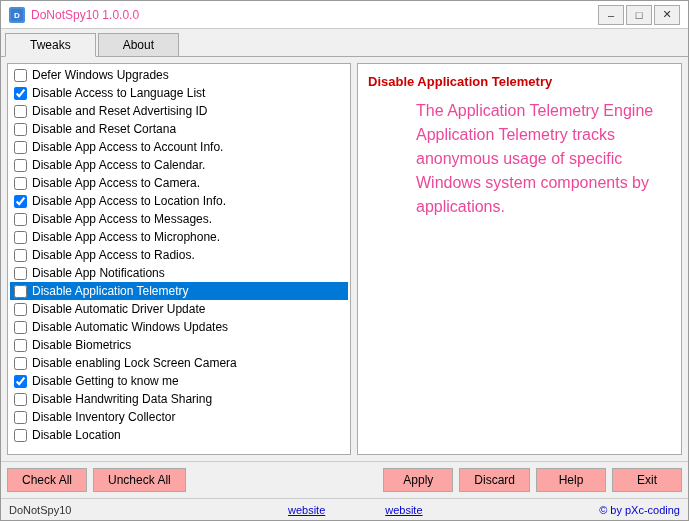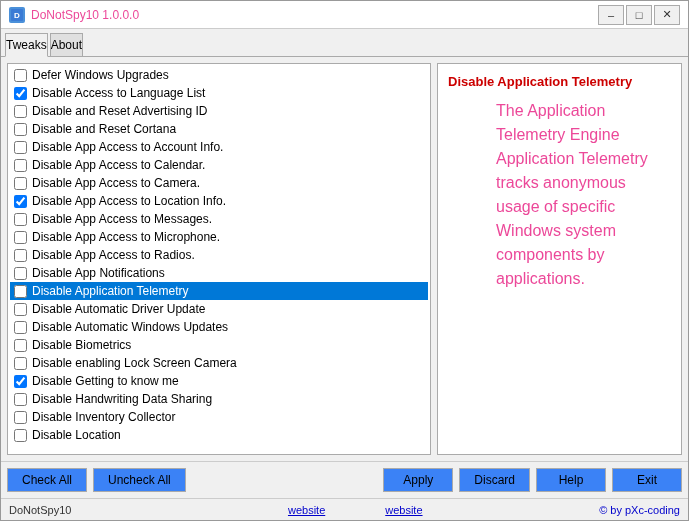--- a/index.html
+++ b/index.html
@@ -62,21 +62,21 @@
       font-size: 11px;
       color: #333;
     }
     .tab-bar {
       background: #f0f0f0;
       border-bottom: 1px solid #aaa;
       display: flex;
       padding: 4px 4px 0 4px;
     }
     .tab {
-      padding: 4px 0;
+      padding: 4px 24px;
       border: 1px solid #aaa;
       background: #e0e0e0;
       cursor: pointer;
       font-size: 12px;
       margin-right: 2px;
       border-bottom: none;
     }
     .tab.active {
       background: #f0f0f0;
       border-bottom: 1px solid #f0f0f0;
@@ -84,21 +84,21 @@
       z-index: 1;
     }
     .main-content {
       display: flex;
       flex: 1;
       overflow: hidden;
       padding: 6px;
       gap: 6px;
     }
     .left-panel {
-      width: 424px;
+      width: 344px;
       border: 1px solid #aaa;
       background: #fff;
       display: flex;
       flex-direction: column;
       overflow: hidden;
     }
     .list-container {
       flex: 1;
       overflow-y: scroll;
       padding: 2px;
@@ -154,21 +154,21 @@
       gap: 6px;
     }
     .bottom-bar-right {
       display: flex;
       gap: 6px;
       margin-left: auto;
     }
     .btn {
       padding: 4px 14px;
       border: 1px solid #aaa;
-      background: #3b82f6;
+      background: #fca5a5;
       cursor: pointer;
       font-size: 12px;
       min-width: 70px;
     }
     .status-bar {
       display: flex;
       align-items: center;
       padding: 2px 8px;
       border-top: 1px solid #ccc;
       background: #f0f0f0;

